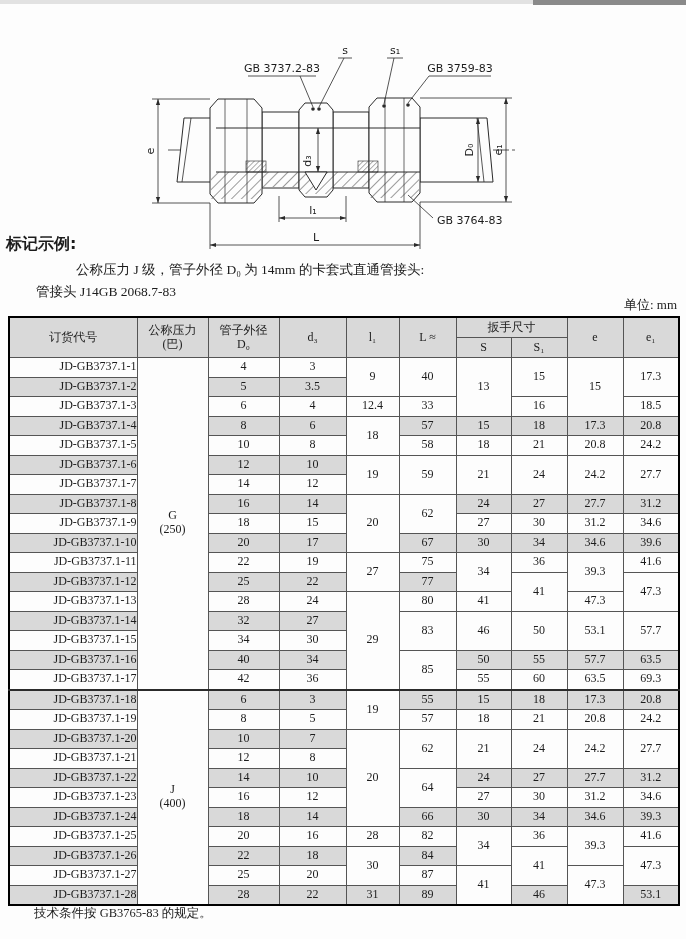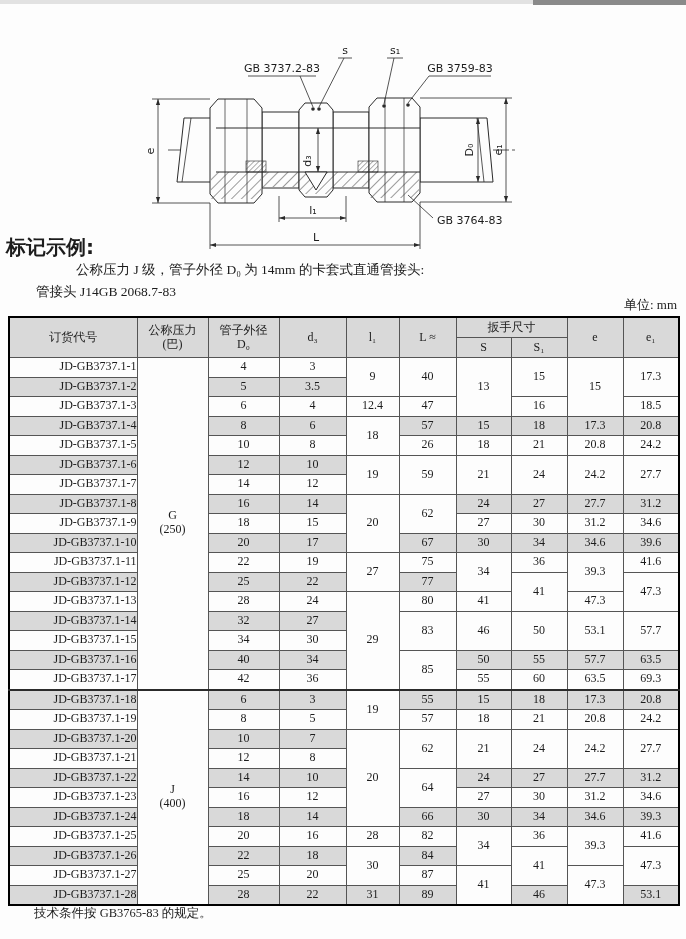--- a/index.html
+++ b/index.html
@@ -4,21 +4,21 @@
 <style>
   html,body{margin:0;padding:0;}
   body{
     width:686px;height:939px;position:relative;overflow:hidden;
     background:#fdfdfd;color:#1c1c1c;
     font-family:"Liberation Serif","DejaVu Serif",serif;
   }
   .topbar{position:absolute;top:0;left:0;width:686px;height:4px;background:#e2e2e2;}
   .topbar .dark{position:absolute;top:0;left:533px;width:153px;height:5px;background:#8a8a8a;}
   .diagram-wrap{position:absolute;top:4px;left:0;width:686px;height:252px;}
-  .marking-heading{position:absolute;left:6px;top:234px;font-size:20px;font-weight:600;
+  .marking-heading{position:absolute;left:6px;top:234px;font-size:16px;font-weight:600;
     font-family:"DejaVu Sans","Liberation Sans",sans-serif;}
   .mark-line1{position:absolute;left:28px;top:261px;font-size:13.5px;margin-left:48px;}
   .mark-line2{position:absolute;left:36px;top:283px;font-size:13.5px;}
   .unit-label{position:absolute;right:9px;top:296px;font-size:13px;}
   table.spec{position:absolute;top:316px;left:8px;width:670px;border-collapse:collapse;
     table-layout:fixed;font-size:12px;border:2px solid #000000;}
   .spec th,.spec td{border:1px solid #555;text-align:center;padding:0;
     height:18.5px;line-height:1.15;font-weight:normal;white-space:pre-line;
     overflow:hidden;}
   .spec thead th{background:#d9d9d9;font-size:12px;height:19px;}
@@ -185,40 +185,40 @@
       <tr>
         <td class="sh code">JD-GB3737.1-2</td>
         <td class="sh">5</td>
         <td class="sh">3.5</td>
       </tr>
       <tr>
         <td class="code">JD-GB3737.1-3</td>
         <td>6</td>
         <td>4</td>
         <td>12.4</td>
-        <td>47</td>
+        <td>33</td>
         <td>16</td>
         <td>18.5</td>
       </tr>
       <tr>
         <td class="sh code">JD-GB3737.1-4</td>
         <td class="sh">8</td>
         <td class="sh">6</td>
         <td rowspan="2">18</td>
         <td class="sh">57</td>
         <td class="sh">15</td>
         <td class="sh">18</td>
         <td class="sh">17.3</td>
         <td class="sh">20.8</td>
       </tr>
       <tr>
         <td class="code">JD-GB3737.1-5</td>
         <td>10</td>
         <td>8</td>
-        <td>26</td>
+        <td>58</td>
         <td>18</td>
         <td>21</td>
         <td>20.8</td>
         <td>24.2</td>
       </tr>
       <tr>
         <td class="sh code">JD-GB3737.1-6</td>
         <td class="sh">12</td>
         <td class="sh">10</td>
         <td rowspan="2">19</td>

